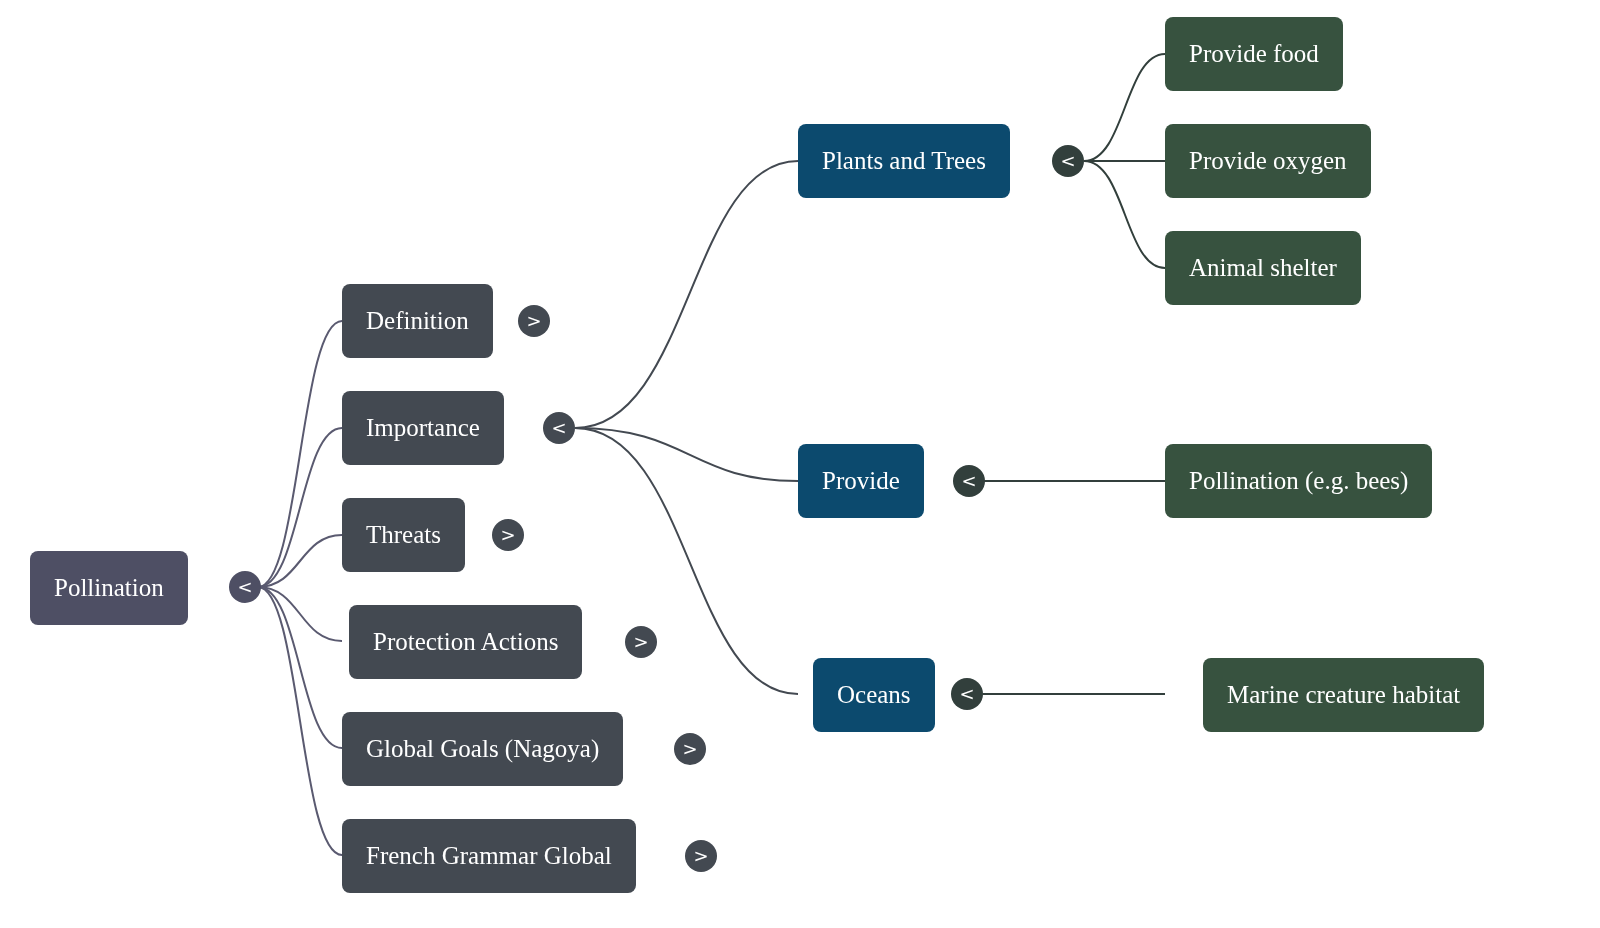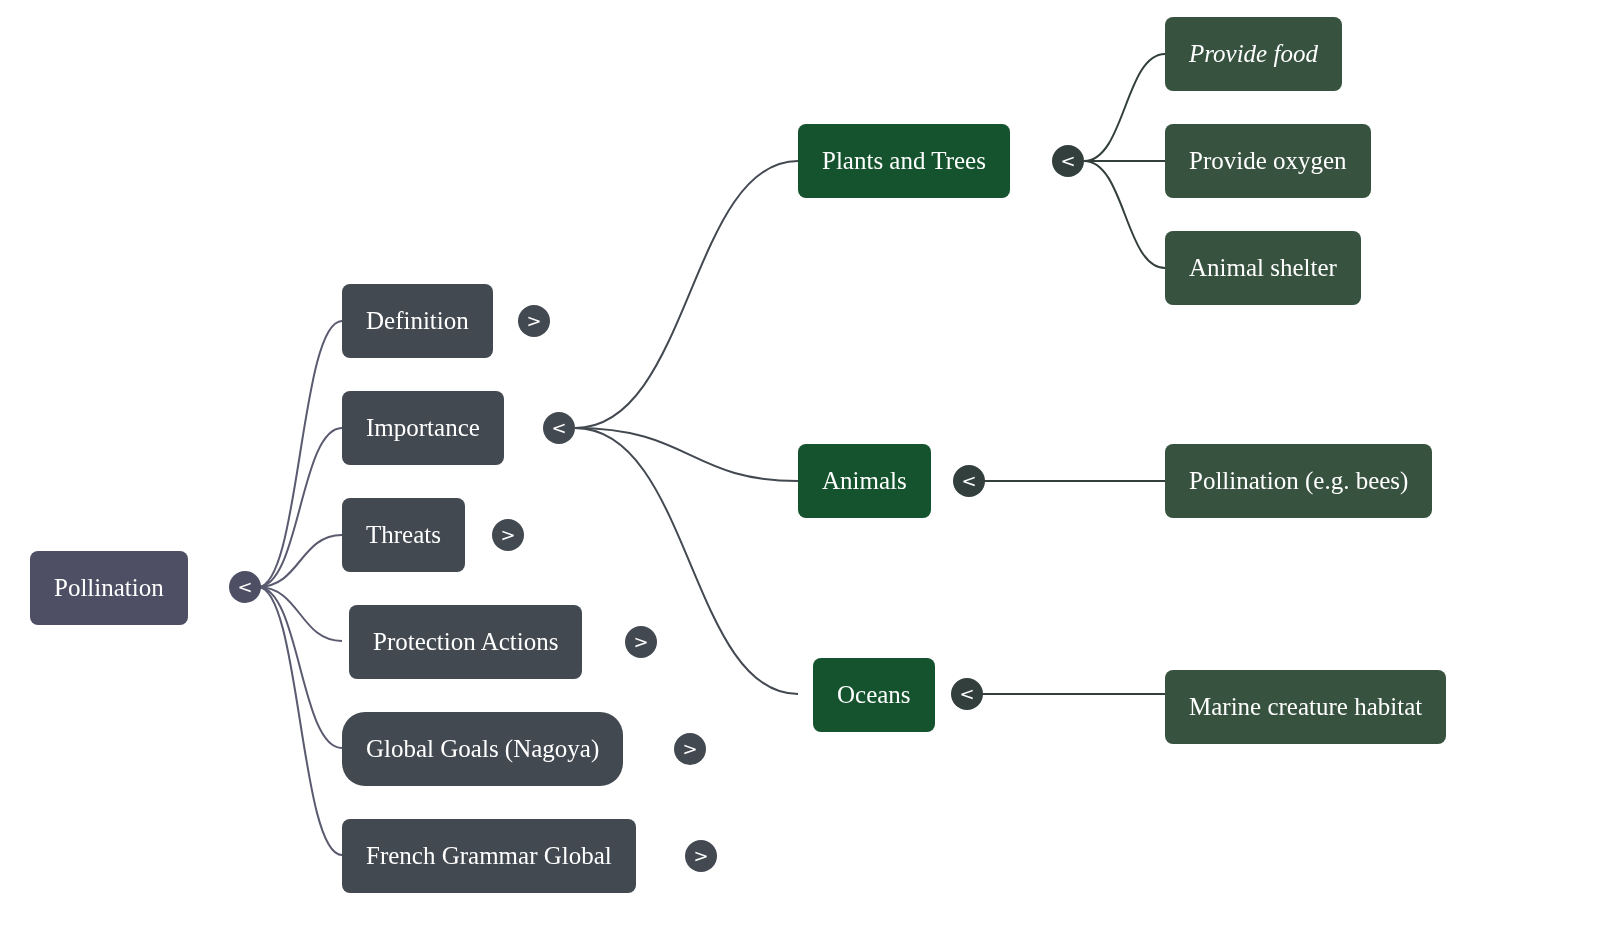--- a/index.html
+++ b/index.html
@@ -4,21 +4,21 @@
   <style>
     html, body { margin: 0; padding: 0; background: #ffffff; }
     body { width: 1600px; height: 928px; position: relative; overflow: hidden;
            font-family: "Liberation Serif", "DejaVu Serif", serif; }
     #links { position: absolute; left: 0; top: 0; width: 1600px; height: 928px; }
     .node { position: absolute; height: 74px; box-sizing: border-box; border-radius: 8px;
             color: #ffffff; font-size: 25px; line-height: 74px; padding: 0 24px;
             white-space: nowrap; cursor: pointer; }
     .n0 { background: #4e4f64; }
     .n1 { background: #434951; }
-    .n2 { background: #14532d; }
+    .n2 { background: #0c4a6e; }
     .n3 { background: #37523f; }
     .toggle { position: absolute; width: 32px; height: 32px; border-radius: 50%;
               color: #ffffff; font-family: "DejaVu Sans", sans-serif; font-size: 18px;
               line-height: 32px; text-align: center; cursor: pointer; }
     .t0 { background: #4e4f64; }
     .t1 { background: #434951; }
     .t2 { background: #323f3c; }
   </style>
 </head>
 <body>
@@ -54,32 +54,32 @@
 
 <div class="node n1" style="left:342px; top:391px;">Importance</div>
 <div class="toggle t1" style="left:543px; top:412px;">&lt;</div>
 
 <div class="node n1" style="left:342px; top:498px;">Threats</div>
 <div class="toggle t1" style="left:492px; top:519px;">&gt;</div>
 
 <div class="node n1" style="left:349px; top:605px;">Protection Actions</div>
 <div class="toggle t1" style="left:625px; top:626px;">&gt;</div>
 
-<div class="node n1" style="left:342px; top:712px;border-radius:23px;">Global Goals (Nagoya)</div>
+<div class="node n1" style="left:342px; top:712px;">Global Goals (Nagoya)</div>
 <div class="toggle t1" style="left:674px; top:733px;">&gt;</div>
 
 <div class="node n1" style="left:342px; top:819px;">French Grammar Global</div>
 <div class="toggle t1" style="left:685px; top:840px;">&gt;</div>
 
 <div class="node n2" style="left:798px; top:124px;">Plants and Trees</div>
 <div class="toggle t2" style="left:1052px; top:145px;">&lt;</div>
 
-<div class="node n2" style="left:798px; top:444px;">Animals</div>
+<div class="node n2" style="left:798px; top:444px;">Provide</div>
 <div class="toggle t2" style="left:953px; top:465px;">&lt;</div>
 
 <div class="node n2" style="left:798px; top:658px;margin-left:15px;">Oceans</div>
 <div class="toggle t2" style="left:951px; top:678px;">&lt;</div>
 
-<div class="node n3" style="left:1165px; top:17px;font-style:italic;">Provide food</div>
+<div class="node n3" style="left:1165px; top:17px;">Provide food</div>
 <div class="node n3" style="left:1165px; top:124px;">Provide oxygen</div>
 <div class="node n3" style="left:1165px; top:231px;">Animal shelter</div>
 <div class="node n3" style="left:1165px; top:444px;">Pollination (e.g. bees)</div>
-<div class="node n3" style="left:1165px; top:658px;margin-top:12px;">Marine creature habitat</div>
+<div class="node n3" style="left:1203px; top:658px;">Marine creature habitat</div>
 
 </body></html>

